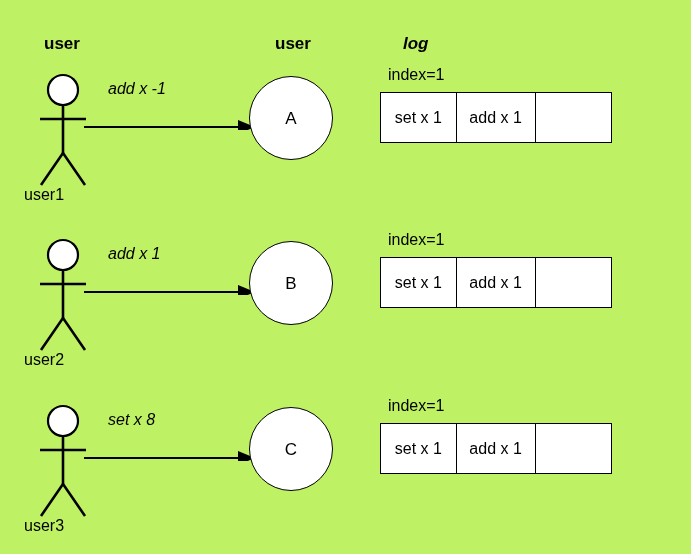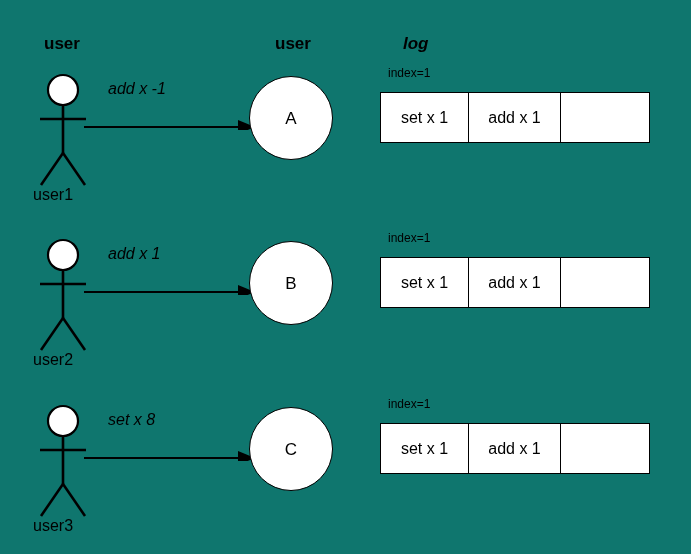--- a/index.html
+++ b/index.html
@@ -8,21 +8,21 @@
     background: #ffffff;
   }
   body {
     font-family: "Liberation Sans", sans-serif;
     color: #000000;
   }
   #canvas {
     position: relative;
     width: 691px;
     height: 554px;
-    background: #0f766e;
+    background: #bef264;
     overflow: hidden;
   }
   .col-header {
     position: absolute;
     font-weight: bold;
     font-size: 17px;
     line-height: 1;
     white-space: nowrap;
     color: #000;
   }
@@ -34,21 +34,21 @@
   }
   .actor {
     position: absolute;
     left: 30px;
     top: 0;
     width: 80px;
     height: 125px;
   }
   .actor-label {
     position: absolute;
-    left: 33px;
+    left: 24px;
     top: 119px;
     font-size: 16px;
     line-height: 1;
     white-space: nowrap;
     color: #000;
     text-align: center;
   }
   .arrow-wrap {
     position: absolute;
     left: 80px;
@@ -82,30 +82,30 @@
   }
   .node-label {
     font-size: 17px;
     line-height: 1;
     color: #000;
   }
   .log-index {
     position: absolute;
     left: 388px;
     top: -23px;
-    font-size: 12px;
+    font-size: 16px;
     line-height: 1;
     white-space: nowrap;
     color: #000;
   }
   .log-table {
     position: absolute;
     left: 380px;
     top: 2px;
-    width: 270px;
+    width: 232px;
     height: 51px;
     display: flex;
     border: 1.6px solid #000;
     box-sizing: border-box;
     background: #fff;
   }
   .log-cell {
     box-sizing: border-box;
     display: flex;
     align-items: center;

